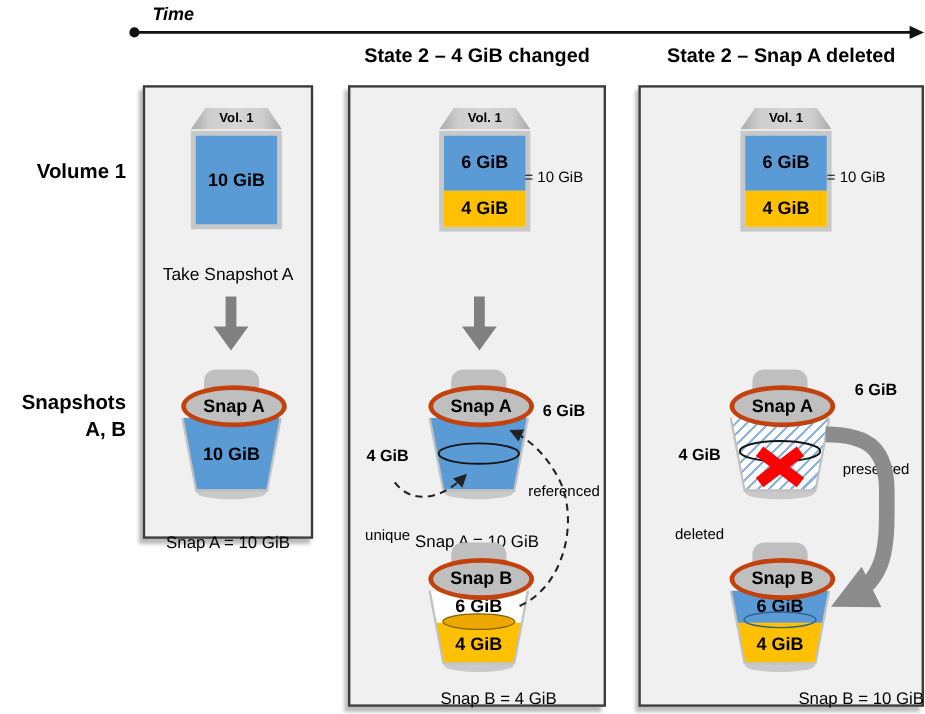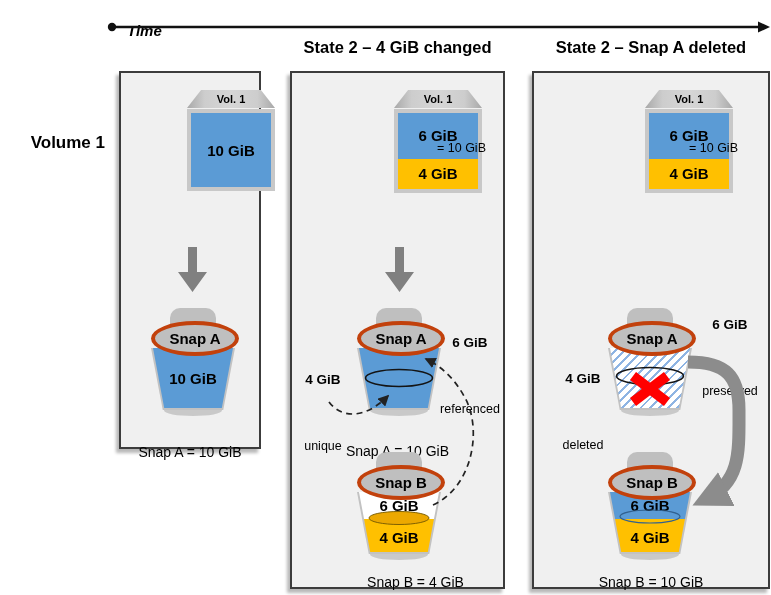--- a/index.html
+++ b/index.html
@@ -16,21 +16,21 @@
   .rowlbl{position:absolute;font-weight:bold;font-size:17px;text-align:right;line-height:22px;}
   .time-lbl{position:absolute;font-weight:bold;font-style:italic;font-size:15px;}
   .action{position:absolute;font-size:14.5px;text-align:center;white-space:nowrap;}
   .caption{position:absolute;font-size:14px;text-align:center;white-space:nowrap;margin-top:13px;}
   .sidelbl{position:absolute;text-align:center;line-height:19px;}
   .sidelbl .v{font-weight:bold;font-size:13.5px;display:block;}
   .sidelbl .c{font-weight:normal;font-size:12.5px;display:block;margin-top:48px;}
   .total{position:absolute;font-size:12.5px;white-space:nowrap;}
 
   
-  .volume{position:absolute;width:88px;margin-left:28px;}
+  .volume{position:absolute;width:76px;}
   .vcap{height:18px;display:flex;align-items:center;justify-content:center;
         font-weight:bold;font-size:11px;
         background:linear-gradient(to right,#a8a8a8 0%,#cdcdcd 20%,#d6d6d6 50%,#cdcdcd 80%,#a8a8a8 100%);
         clip-path:polygon(16% 0,84% 0,100% 100%,0 100%);}
   .vbody{margin-top:1px;border:4px solid var(--volborder);display:flex;flex-direction:column;box-sizing:border-box;}
   .vsec{display:flex;align-items:center;justify-content:center;font-weight:bold;font-size:15px;}
   .vsec.blue{background:var(--blue);}
   .vsec.yellow{background:var(--yellow);}
 
   
@@ -52,37 +52,42 @@
   .fill.hatched{background:repeating-linear-gradient(135deg,#ffffff 0 4.5px,var(--hatch) 4.5px 6.5px);}
   .bbase{position:relative;z-index:0;width:58px;height:11px;background:var(--base);
         border-radius:50%;margin:-5px auto 0;}
   svg.overlay{position:absolute;left:0;top:0;z-index:5;pointer-events:none;}
 </style>
 </head>
 <body>
 
 <div id="stage">
 
-  <div class="time-lbl" style="left:127px;top:22px;">Time</div>
+  <div class="time-lbl" style="left:127px;top:4px;">Time</div>
 
   <div class="hdr" style="left:290px;top:38px;width:215px;">State 2 – 4 GiB changed</div>
   <div class="hdr" style="left:532px;top:38px;width:238px;">State 2 – Snap A deleted</div>
 
   <div class="rowlbl" style="left:5px;top:132px;width:100px;">Volume 1</div>
+  <div class="rowlbl" style="left:5px;top:325px;width:100px;">
+    <span>Snapshots</span><br>
+    <span>A, B</span>
+  </div>
 
   <div class="panel" style="left:119px;top:71px;width:142px;height:378px;"></div>
   <div class="panel" style="left:290px;top:71px;width:215px;height:518px;"></div>
   <div class="panel" style="left:532px;top:71px;width:238px;height:518px;"></div>
 
   <div class="volume" style="left:159px;top:90px;">
     <div class="vcap">Vol. 1</div>
     <div class="vbody" style="height:82px;">
       <div class="vsec blue" style="flex:1;">10 GiB</div>
     </div>
   </div>
+  <div class="action" style="left:119px;top:221px;width:142px;">Take Snapshot A</div>
 
   <div class="bucket" style="left:151px;top:308px;">
     <div class="bknob"></div>
     <div class="blid">Snap A</div>
     <div class="bbody">
       <div class="outline"></div>
       <div class="fill allblue">
         <div class="bsec" style="flex:1;background:transparent;">10 GiB</div>
       </div>
     </div>
@@ -164,21 +169,21 @@
     <div class="blid">Snap B</div>
     <div class="bbody">
       <div class="outline"></div>
       <div class="fill">
         <div class="bsec blue" style="flex:29;">6 GiB</div>
         <div class="bsec yellow" style="flex:31;padding-top:4px;">4 GiB</div>
       </div>
     </div>
     <div class="bbase"></div>
   </div>
-  <div class="caption" style="left:532px;top:561px;width:238px;">Snap B = 10 GiB</div>
+  <div class="caption" style="left:532px;top:561px;width:238px;text-align:right;">Snap B = 10 GiB</div>
 
   <svg class="overlay" width="771" height="595" viewBox="0 0 771 595">
     <defs>
       <marker id="mArrow" viewBox="0 0 10 10" refX="8.5" refY="5" markerWidth="6.5" markerHeight="6.5" orient="auto">
         <path d="M0,0 L10,5 L0,10 z" fill="#222"></path>
       </marker>
       <marker id="mArrowGray" viewBox="0 0 10 10" refX="6" refY="5" markerWidth="2.9" markerHeight="2.9" orient="auto">
         <path d="M0,0 L10,5 L0,10 z" fill="#8c8c8c"></path>
       </marker>
     </defs>

